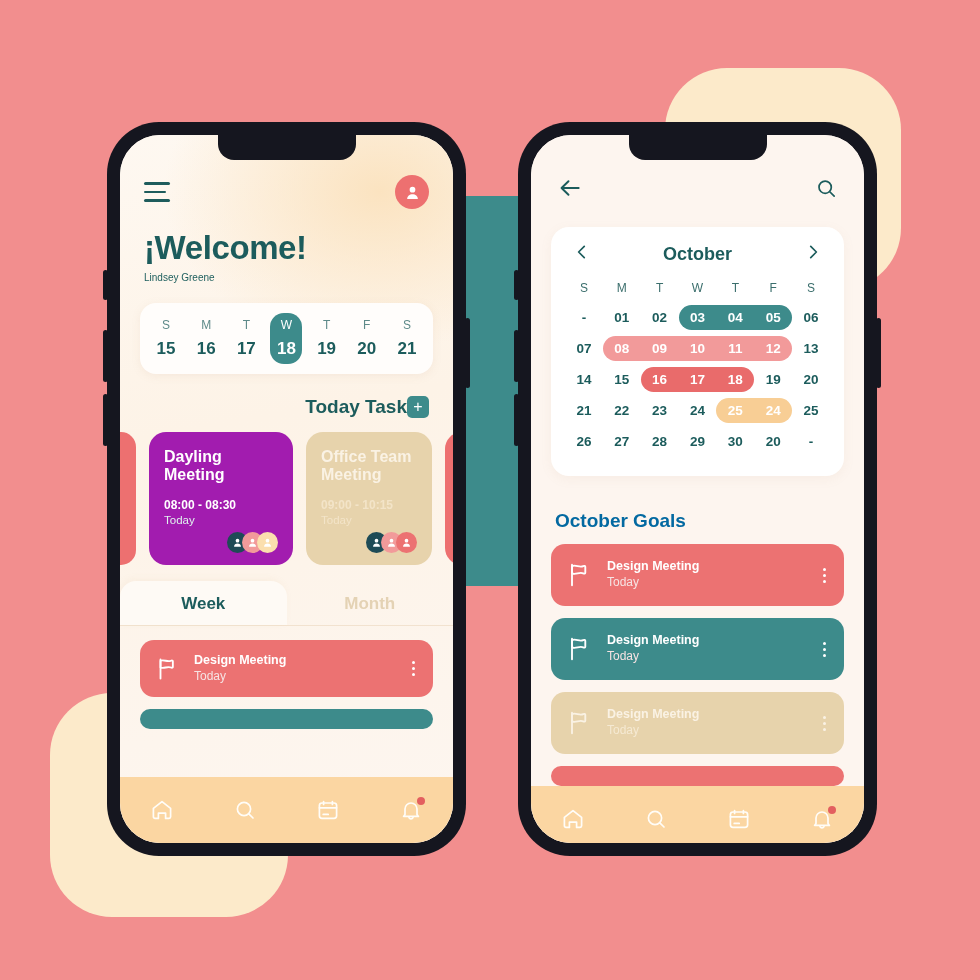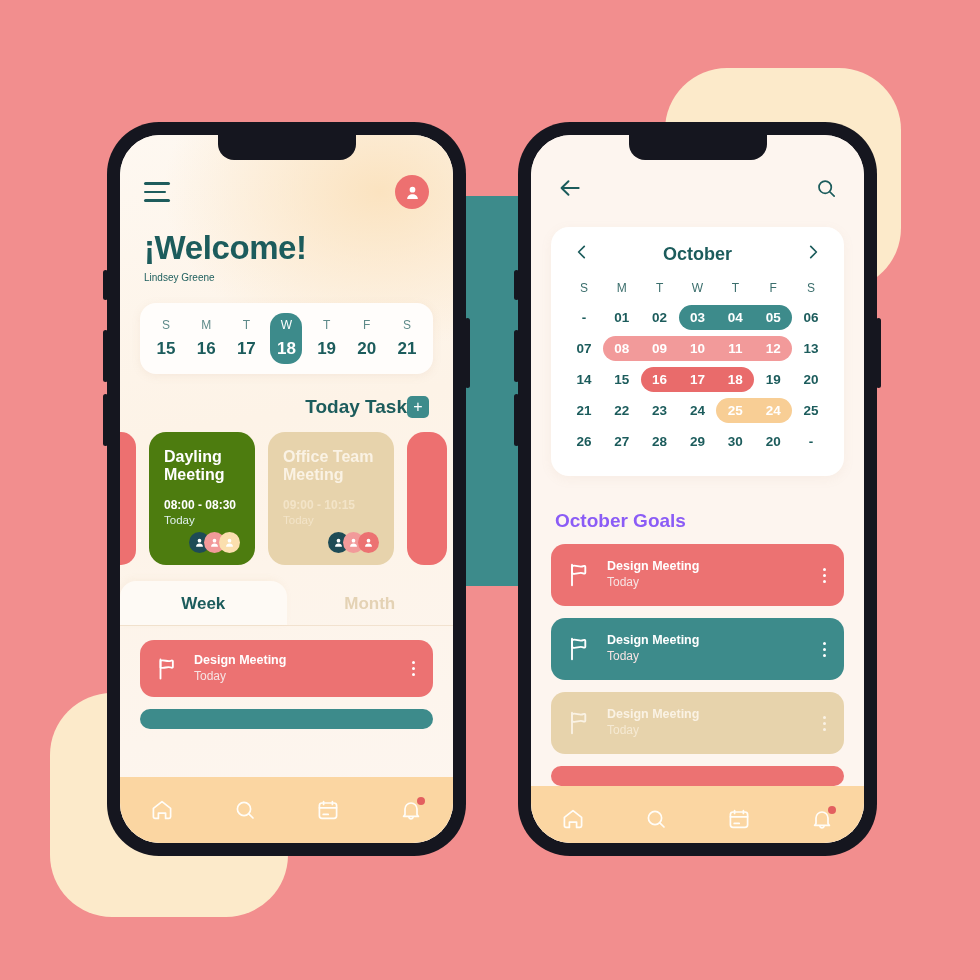--- a/index.html
+++ b/index.html
@@ -148,21 +148,21 @@
   .task-card {
     border-radius: 17px;
     padding: 16px 15px 12px 15px;
     flex: 0 0 auto;
     position: relative;
     min-height: 133px;
     display: flex; flex-direction: column;
   }
   .tc-peek-l { width: 28px; margin-left: -14px; background: #ED7070; }
   .tc-peek-r { width: 40px; background: #ED7070; }
-  .tc-main { width: 106px; background: #4d7c0f; }
+  .tc-main { width: 144px; background: #a21caf; }
   .tc-second { width: 126px; background: #E7D3AC; }
   .tc-title { font-size: 16px; font-weight: 800; line-height: 1.14; }
   .tc-time { font-size: 12px; font-weight: 700; margin-top: 14px; }
   .tc-sub { font-size: 11.5px; margin-top: 2px; }
   .tc-main .tc-title, .tc-main .tc-time { color: #FFFFFF; }
   .tc-main .tc-sub { color: #DFF0EE; }
   .tc-second .tc-title { color: #FAF2E4; }
   .tc-second .tc-time { color: #F3E4C8; }
   .tc-second .tc-sub { color: #F3E4C8; }
   .avstack { margin-top: auto; display: flex; justify-content: flex-end; }
@@ -261,21 +261,21 @@
   .cal-pill {
     position: absolute; z-index: 1; top: 2px; bottom: 2px;
     border-radius: 13px;
   }
   .pill-teal   { background: #3D8B8B; }
   .pill-pink   { background: #F29A9A; }
   .pill-red    { background: #E96B6B; }
   .pill-orange { background: #F8CE95; }
 
   .divider { height: 1px; background: #F1E0CC; margin: 18px 20px 0 20px; }
-  .r-sec-title { margin: 16px 0 0 24px; font-size: 19px; font-weight: 700; color: #8b5cf6; }
+  .r-sec-title { margin: 16px 0 0 24px; font-size: 19px; font-weight: 700; color: #0369a1; }
   .r-goal-list { margin: 12px 20px 0 20px; display: flex; flex-direction: column; gap: 12px; }
   .r-goal {
     border-radius: 14px; padding: 14px 14px;
     display: flex; align-items: center; gap: 14px;
     min-height: 62px;
   }
   .r-goal.partial { height: 20px; min-height: 0; overflow: hidden; padding: 0; }
 </style>
 </head>
 <body>

